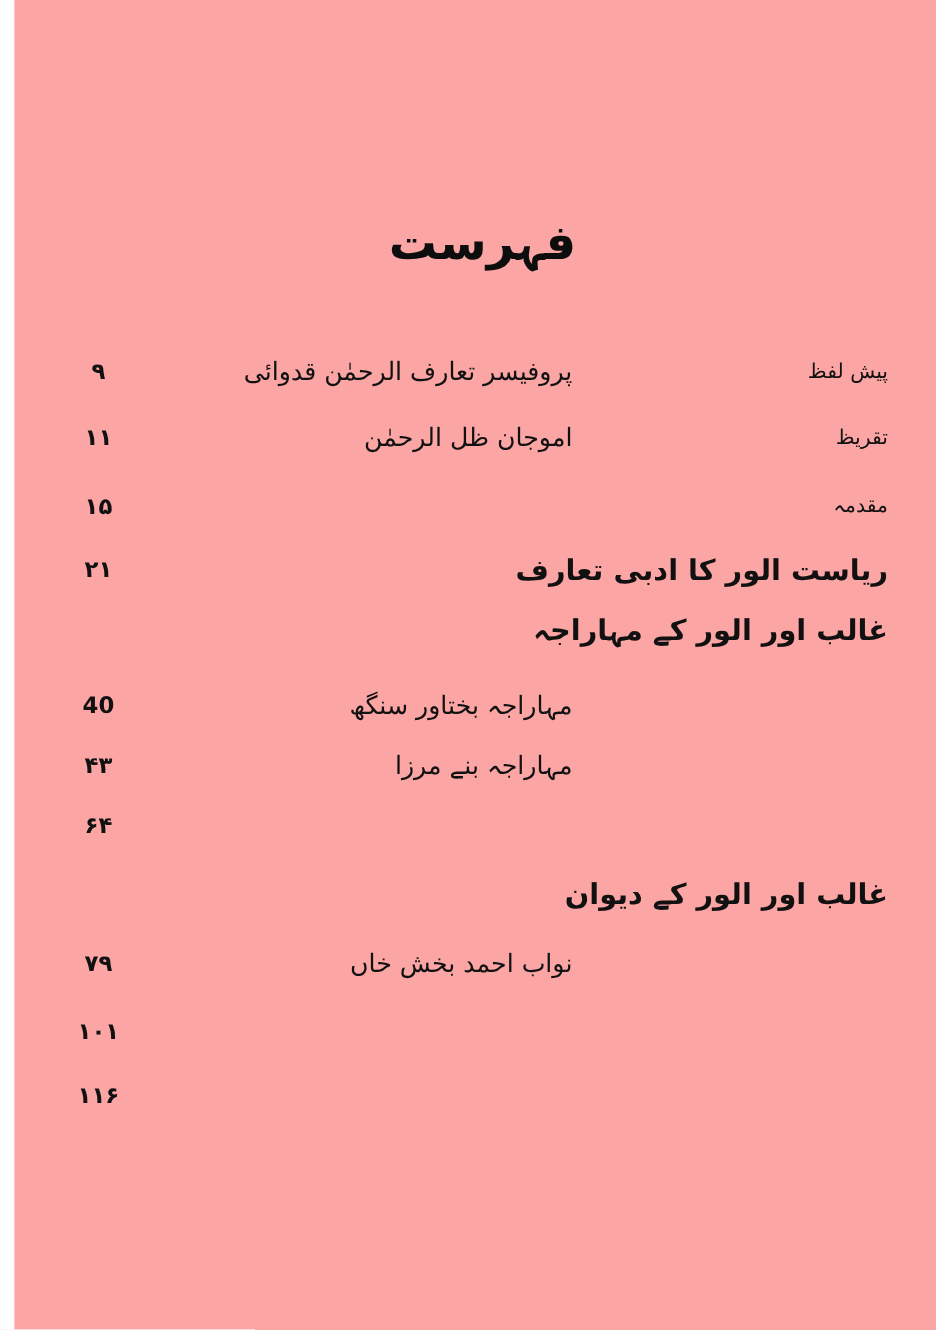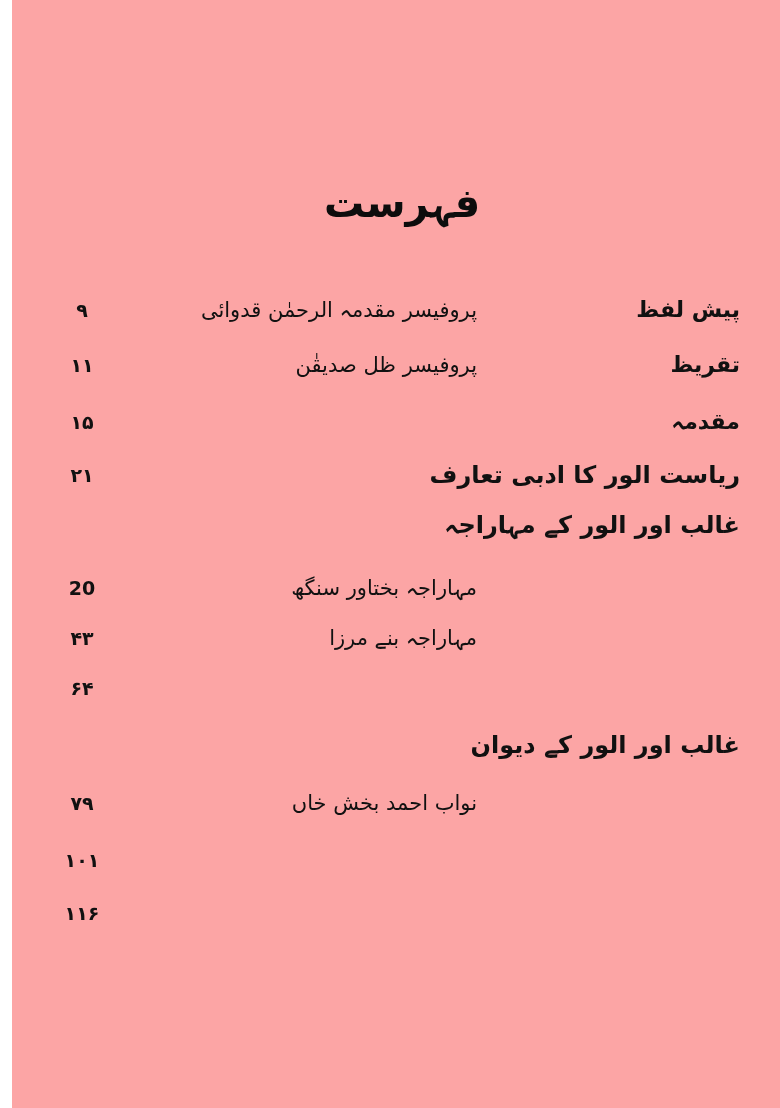--- a/index.html
+++ b/index.html
@@ -50,22 +50,21 @@
       font-size: 20px;
       line-height: 40px;
       color: #111111;
     }
     .section.big {
       font-size: 24px;
       font-weight: bold;
       margin-left: 28px;
     }
     .section.small {
-      font-size: 22px;
-      font-weight: bold;
+      font-size: 17px;
     }
     .entry {
       position: absolute;
       right: 315px;
       top: 0;
       direction: rtl;
       text-align: right;
       white-space: nowrap;
       font-size: 21px;
       line-height: 40px;
@@ -87,27 +86,27 @@
   </style>
 </head>
 <body>
 
 <div class="page">
 
   <div class="title">فہرست</div>
 
   <div class="row" style="top:290px;">
     <span class="section small">پیش لفظ</span>
-    <span class="entry">پروفیسر مقدمہ الرحمٰن قدوائی</span>
+    <span class="entry">پروفیسر تعارف الرحمٰن قدوائی</span>
     <span class="pagenum">۹</span>
   </div>
 
   <div class="row" style="top:345px;">
     <span class="section small">تقریظ</span>
-    <span class="entry">پروفیسر ظل صدیقٰن</span>
+    <span class="entry">اموجان ظل الرحمٰن</span>
     <span class="pagenum">۱۱</span>
   </div>
 
   <div class="row" style="top:402px;">
     <span class="section small">مقدمہ</span>
     <span class="entry"></span>
     <span class="pagenum">۱۵</span>
   </div>
 
   <div class="row" style="top:455px;">
@@ -118,21 +117,21 @@
 
   <div class="row" style="top:505px;">
     <span class="section big">غالب اور الور کے مہاراجہ</span>
     <span class="entry"></span>
     <span class="pagenum"></span>
   </div>
 
   <div class="row" style="top:568px;">
     <span class="section"></span>
     <span class="entry">مہاراجہ بختاور سنگھ</span>
-    <span class="pagenum">20</span>
+    <span class="pagenum">40</span>
   </div>
 
   <div class="row" style="top:618px;">
     <span class="section"></span>
     <span class="entry">مہاراجہ بنے مرزا</span>
     <span class="pagenum">۴۳</span>
   </div>
 
   <div class="row" style="top:668px;">
     <span class="section"></span>

